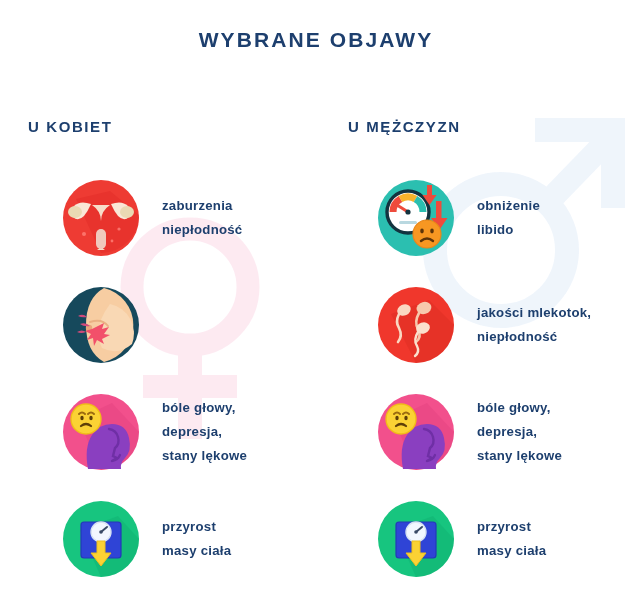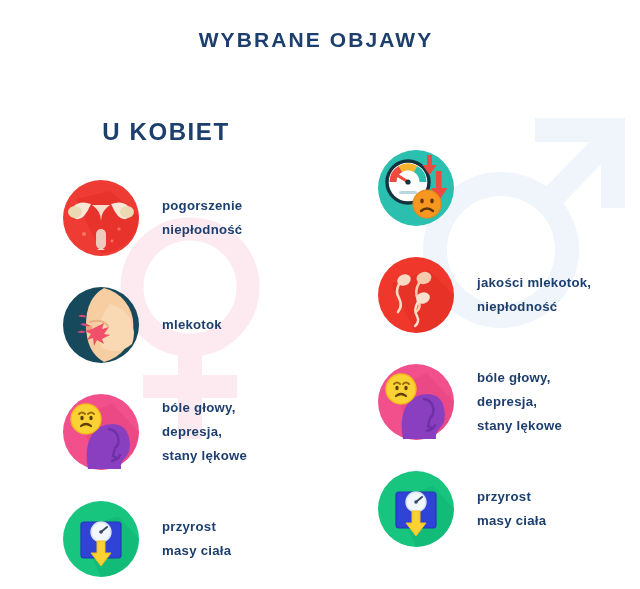--- a/index.html
+++ b/index.html
@@ -71,26 +71,25 @@
   }
   .column {
     position: absolute;
     top: 0;
     width: 320px;
   }
   .col-left  { left: 0; }
   .col-right { left: 320px; }
 
   .col-head {
-    text-align: center;
     color: #1d3f6e;
-    font-size: 24px;
+    font-size: 15px;
     font-weight: bold;
     letter-spacing: 1.6px;
-    padding-left: 12px;
+    padding-left: 28px;
     height: 30px;
   }
 
   .rows {
     position: relative;
     margin-top: 16px;
   }
   .row {
     position: relative;
     height: 107px;
@@ -159,41 +158,40 @@
               <path d="M49 25 q11 -4 17 2 q5 6 1 11 q-5 5 -11 -1 q-4 -5 -7 -12 z" fill="#fae7d6"></path>
               <ellipse cx="13" cy="33" rx="7" ry="6" fill="#ead9b3"></ellipse>
               <ellipse cx="65" cy="33" rx="7" ry="6" fill="#ead9b3"></ellipse>
               <rect x="34" y="50" width="10" height="20" rx="5" fill="#f0c9bd"></rect>
               <circle cx="22" cy="55" r="2" fill="#ff8178" opacity="0.8"></circle>
               <circle cx="57" cy="50" r="1.6" fill="#ff8178" opacity="0.8"></circle>
               <circle cx="50" cy="62" r="1.4" fill="#ff8178" opacity="0.8"></circle>
             </svg>
           </div>
           <div class="row-text">
-            <div>pogorszenie</div>
+            <div>zaburzenia</div>
             <div>niepłodność</div>
           </div>
         </div>
 
         <div class="row">
           <div class="icon-wrap">
             <svg viewBox="0 0 78 78">
               <circle cx="39" cy="39" r="38" fill="#16495c"></circle>
               <path d="M42 2 a38 38 0 0 1 0 74 q-18 -10 -18 -37 q0 -27 18 -37 z" fill="#f7cda2"></path>
               <path d="M48 18 a30 30 0 0 1 22 40 q-14 12 -30 4 q-10 -20 8 -44 z" fill="#f9d8b4"></path>
               <path d="M28 36 q12 -4 18 4" fill="none" stroke="#eab184" stroke-width="2" stroke-linecap="round"></path>
               <circle cx="27" cy="42" r="3.2" fill="#e8a57a"></circle>
               <path d="M36 40 l6 -3 l-2 6 l7 -2 l-5 7 l6 1 l-8 4 l2 5 l-7 -4 l-3 6 l-1 -8 l-6 2 l4 -6 l-6 -3 l7 -2 z" fill="#f2506a"></path>
               <path d="M16 30 q5 -3 9 1 q-5 1 -9 -1 z" fill="#d14a7a"></path>
               <path d="M18 38 q6 -2 10 2 q-6 1 -10 -2 z" fill="#d14a7a"></path>
               <path d="M15 46 q5 -3 9 0 q-5 2 -9 0 z" fill="#d14a7a"></path>
             </svg>
           </div>
           <div class="row-text">
-            <div>mlekotok</div>
           </div>
         </div>
 
         <div class="row">
           <div class="icon-wrap">
             <svg viewBox="0 0 78 78">
               <circle cx="39" cy="39" r="38" fill="#f2508c"></circle>
               <path d="M39 77 A38 38 0 0 0 77 39 L50 10 L16 26 Z" fill="#e03b7c" opacity="0.35"></path>
               <path d="M26 76 q-4 -22 4 -34 q7 -11 20 -11 q14 0 17 14 q3 13 -4 20 q-5 5 -4 11 z" fill="#8a3fc0"></path>
               <path d="M47 36 q7 1 9 8 q2 7 -3 11 l-2 8 l4 2 l-5 3" fill="none" stroke="#6f2fa5" stroke-width="2.4" stroke-linecap="round"></path>
@@ -232,20 +230,21 @@
           <div class="row-text">
             <div>przyrost</div>
             <div>masy ciała</div>
           </div>
         </div>
 
       </div>
     </div>
 
     <div class="column col-right">
+      <div class="col-head">U MĘŻCZYZN</div>
       <div class="rows">
 
         <div class="row">
           <div class="icon-wrap">
             <svg viewBox="0 0 78 78">
               <circle cx="39" cy="39" r="38" fill="#2bbfb0"></circle>
               <circle cx="31" cy="33" r="21" fill="#ffffff"></circle>
               <circle cx="31" cy="33" r="21" fill="none" stroke="#12333f" stroke-width="3.4"></circle>
               <path d="M16 33 a15 15 0 0 1 30 0" fill="none" stroke="#f5f1ea" stroke-width="7"></path>
               <path d="M16 33 a15 15 0 0 1 7.5 -13" fill="none" stroke="#ee4b3c" stroke-width="7"></path>
@@ -262,20 +261,24 @@
                 <rect x="59" y="22" width="5.5" height="18" fill="#ee4b3c"></rect>
                 <path d="M54 39 h16.5 l-8.2 12 z" fill="#ee4b3c"></path>
               </g>
               <circle cx="50" cy="55" r="14" fill="#f79722"></circle>
               <circle cx="50" cy="55" r="14" fill="none" stroke="#e8871a" stroke-width="1.2"></circle>
               <ellipse cx="45" cy="52" rx="1.8" ry="2.4" fill="#5e3408"></ellipse>
               <ellipse cx="55" cy="52" rx="1.8" ry="2.4" fill="#5e3408"></ellipse>
               <path d="M44 62 q6 -5 12 0" fill="none" stroke="#5e3408" stroke-width="2.4" stroke-linecap="round"></path>
             </svg>
           </div>
+          <div class="row-text">
+            <div>obniżenie</div>
+            <div>libido</div>
+          </div>
         </div>
 
         <div class="row">
           <div class="icon-wrap">
             <svg viewBox="0 0 78 78">
               <circle cx="39" cy="39" r="38" fill="#f0372c"></circle>
               <path d="M39 77 A38 38 0 0 0 77 39 L52 14 L14 28 Z" fill="#d82a21" opacity="0.4"></path>
               <g fill="#fad8c2">
                 <ellipse cx="27" cy="24" rx="7" ry="5.5" transform="rotate(-25 27 24)"></ellipse>
                 <path d="M22 28 q-4 8 0 14 q4 8 -1 14" fill="none" stroke="#fad8c2" stroke-width="2.6" stroke-linecap="round"></path>

